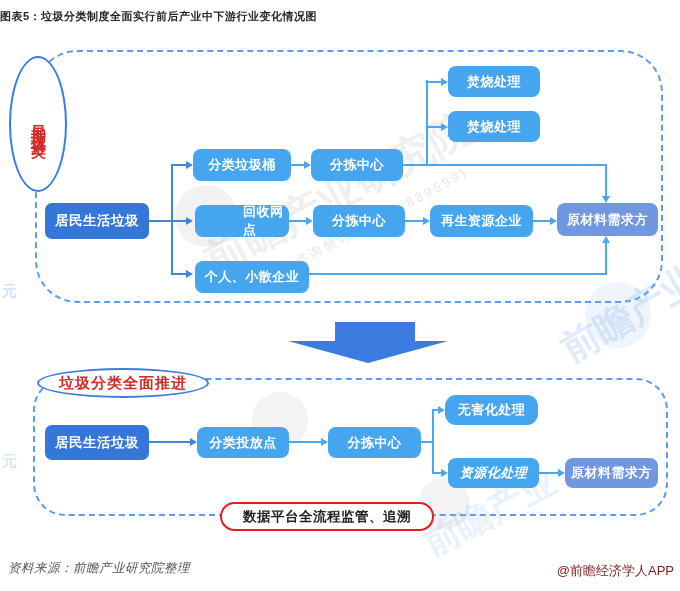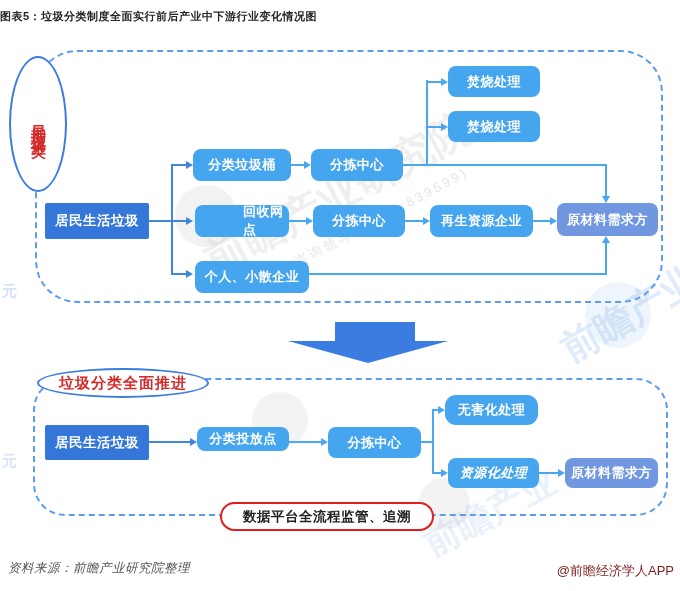--- a/index.html
+++ b/index.html
@@ -22,21 +22,21 @@
             display:flex; align-items:center; justify-content:center; z-index:5;
             color:#d42a2a; font-weight:bold; font-size:15px; }
   .ellipse.stage-top{ left:9px; top:56px; width:58px; height:136px; }
   .ellipse.stage-top span{ writing-mode:vertical-rl; text-orientation:upright; letter-spacing:4px; }
   .ellipse.stage-bottom{ left:37px; top:368px; width:172px; height:30px; letter-spacing:1px; }
 
   
   .node{ position:absolute; z-index:4; display:flex; align-items:center; justify-content:center;
          background:#45a5ef; color:#fff; font-weight:bold; font-size:13px; border-radius:8px;
          letter-spacing:.5px; }
-  .node.dark{ background:#3577d9; border-radius:2px; font-size:13.5px; }
+  .node.dark{ background:#3577d9; border-radius:7px; font-size:13.5px; }
   .node.muted{ background:#7197e1; }
 
   
   .hl{ position:absolute; height:2px; background:#49a6ef; z-index:2; }
   .vl{ position:absolute; width:2px;  background:#49a6ef; z-index:2; }
   .hl.m,.vl.m{ background:#3f86dc; }
   .ar-r{ position:absolute; width:0; height:0; z-index:3;
          border-top:4px solid transparent; border-bottom:4px solid transparent;
          border-left:7px solid #49a6ef; }
   .ar-r.m{ border-left-color:#3f86dc; }
@@ -142,21 +142,21 @@
   <div class="ar-u" style="left:602px; top:236px;"></div>
 
   <div class="big-arrow"></div>
 
   <div class="panel bottom"></div>
   <div class="ellipse stage-bottom">
     <span>垃圾分类全面推进</span>
   </div>
 
   <div class="node dark" style="left:45px;  top:425px; width:104px; height:35px;">居民生活垃圾</div>
-  <div class="node" style="left:197px; top:427px; width:92px;  height:24px;">分类投放点</div>
+  <div class="node" style="left:197px; top:427px; width:92px;  height:31px;">分类投放点</div>
   <div class="node" style="left:328px; top:427px; width:93px;  height:31px;">分拣中心</div>
   <div class="node" style="left:445px; top:395px; width:93px;  height:30px;border-radius:11px;">无害化处理</div>
   <div class="node" style="left:448px; top:458px; width:91px;  height:30px;font-style:italic;">资源化处理</div>
   <div class="node muted" style="left:565px; top:458px; width:93px;  height:30px;">原材料需求方</div>
 
   <div class="hl m" style="left:149px; top:441px; width:41px;"></div>
   <div class="ar-r m" style="left:190px; top:438px;"></div>
   <div class="hl" style="left:289px; top:441px; width:32px;"></div>
   <div class="ar-r" style="left:321px; top:438px;"></div>
   <div class="hl" style="left:421px; top:441px; width:13px;"></div>

